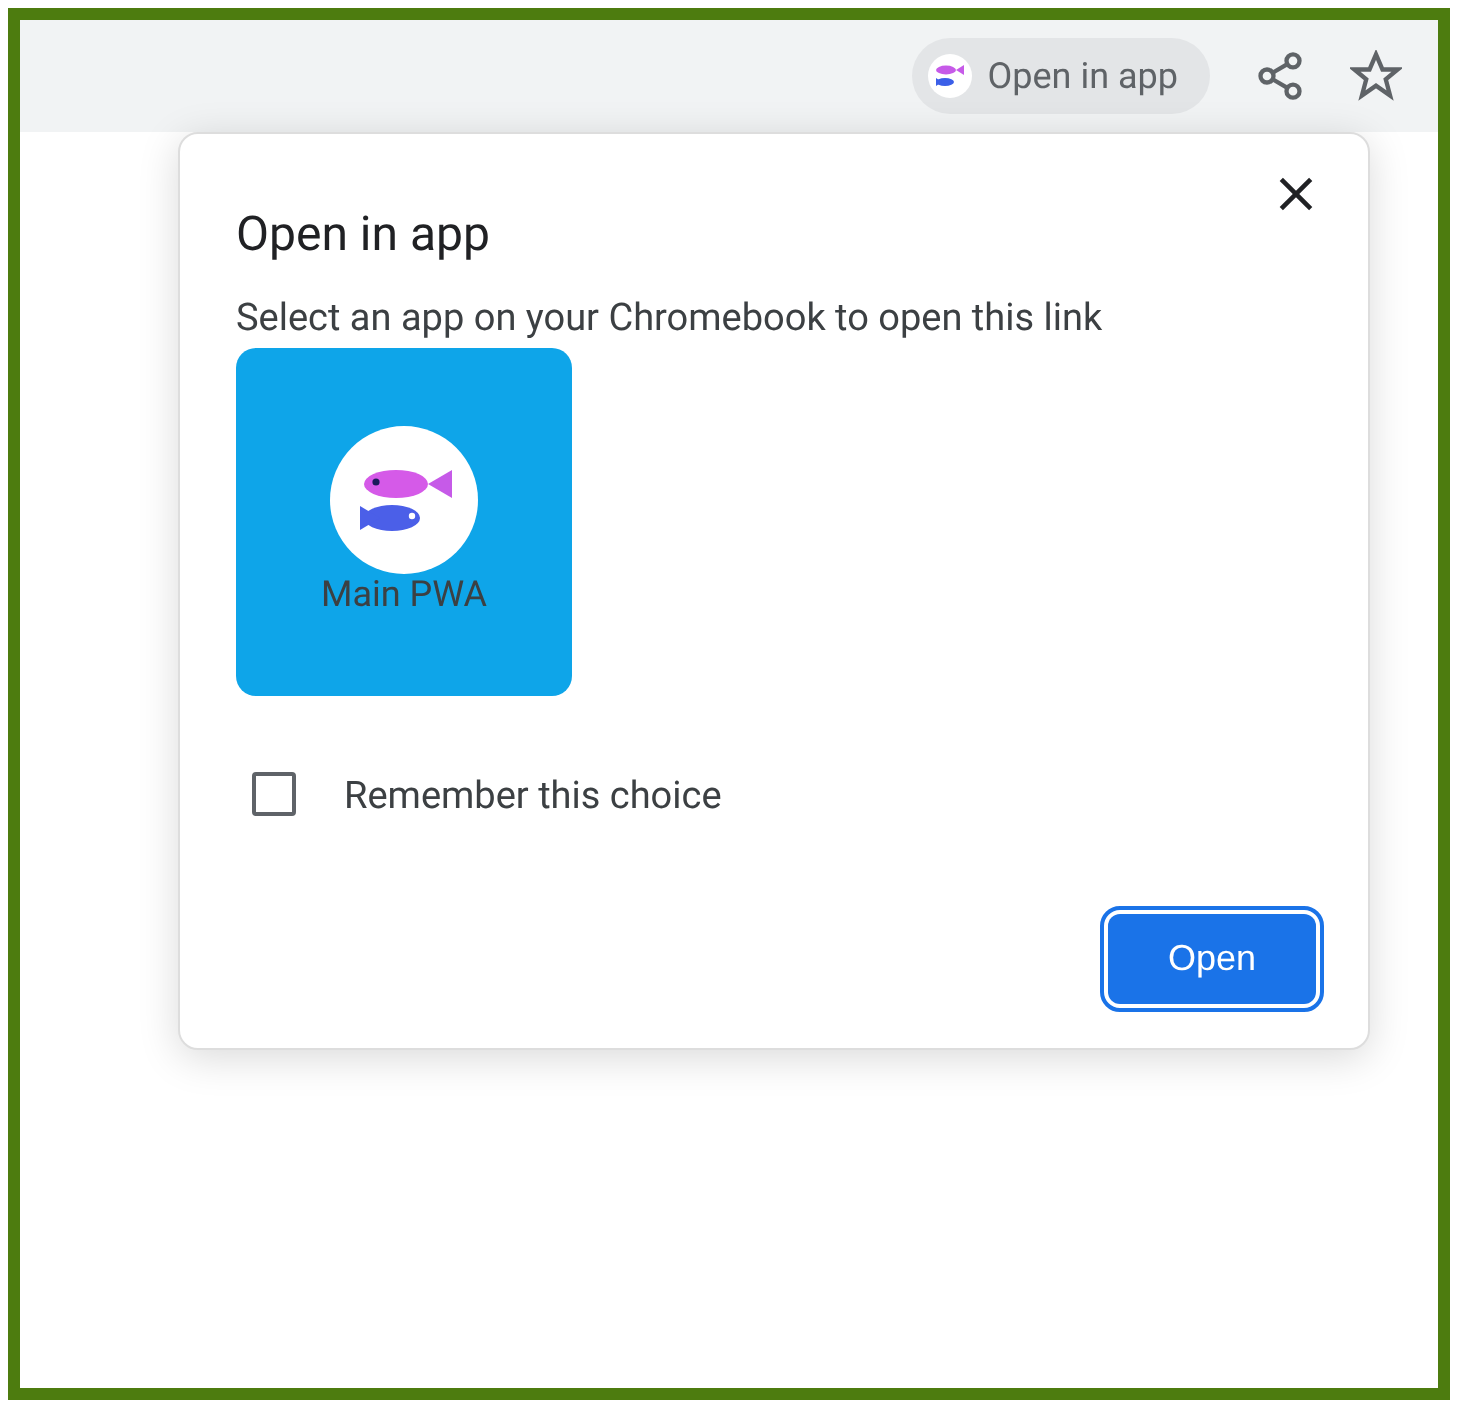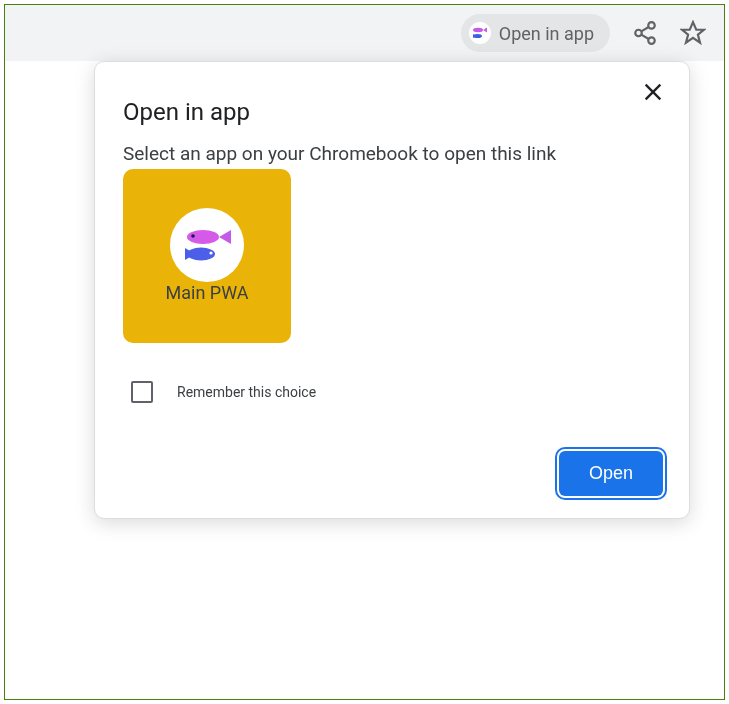--- a/index.html
+++ b/index.html
@@ -6,21 +6,21 @@
     body {
       font-family: 'Roboto', 'Segoe UI', Arial, sans-serif;
       background: #fff;
       width: 729px;
       height: 704px;
       position: relative;
     }
     .frame {
       position: absolute;
       inset: 4px;
-      border: 1px solid #4d7c0f;
+      border: 6px solid #4d7c0f;
       background: #fff;
     }
     .toolbar {
       height: 56px;
       background: #f1f3f4;
       display: flex;
       align-items: center;
       justify-content: flex-end;
       padding: 0 18px;
       gap: 22px;
@@ -87,21 +87,21 @@
     }
     .subtitle {
       font-size: 19px;
       color: #3c4043;
       line-height: 1.5;
       max-width: 520px;
     }
     .tile {
       width: 168px;
       height: 174px;
-      background: #eab308;
+      background: #0ea5e9;
       border-radius: 10px;
       display: flex;
       flex-direction: column;
       align-items: center;
       justify-content: center;
       gap: 0;
       cursor: pointer;
     }
     .tile-icon-bg {
       width: 74px;
@@ -124,21 +124,21 @@
       margin-left: 8px;
     }
     .checkbox {
       width: 22px;
       height: 22px;
       border: 2.5px solid #5f6368;
       border-radius: 2px;
       cursor: pointer;
     }
     .remember-label {
-      font-size: 14px;
+      font-size: 19px;
       color: #3c4043;
     }
     .actions {
       display: flex;
       justify-content: flex-end;
       margin-top: 48px;
     }
     .open-btn {
       background: #1a73e8;
       color: #fff;

